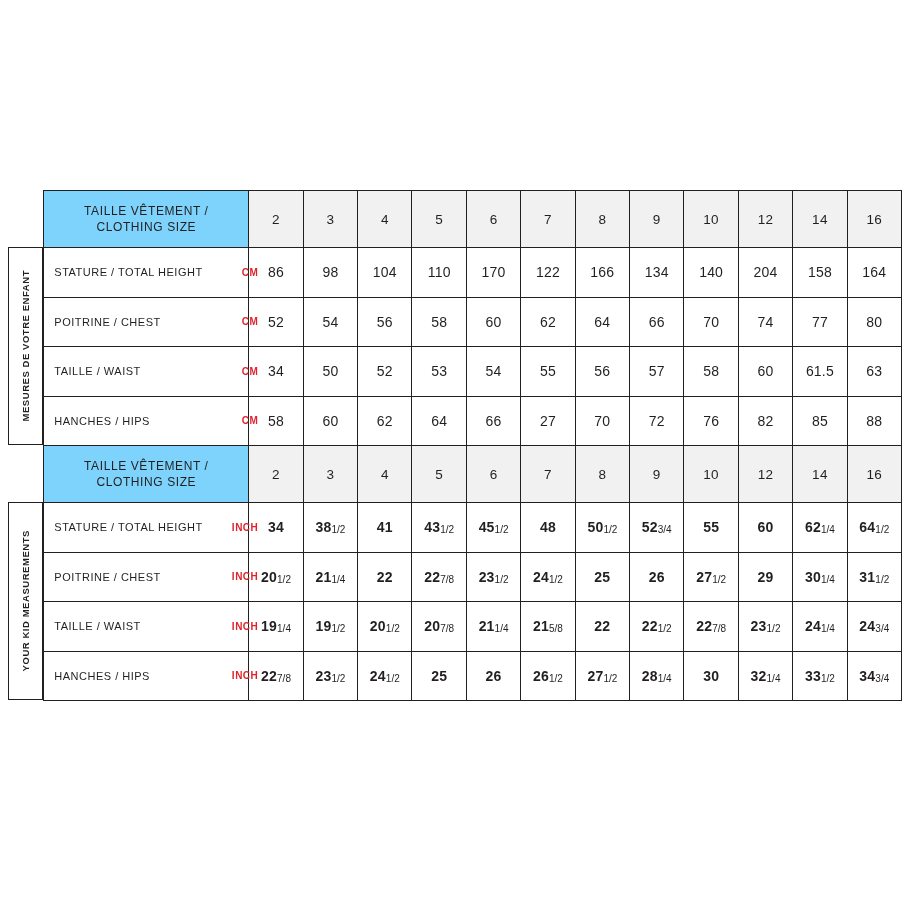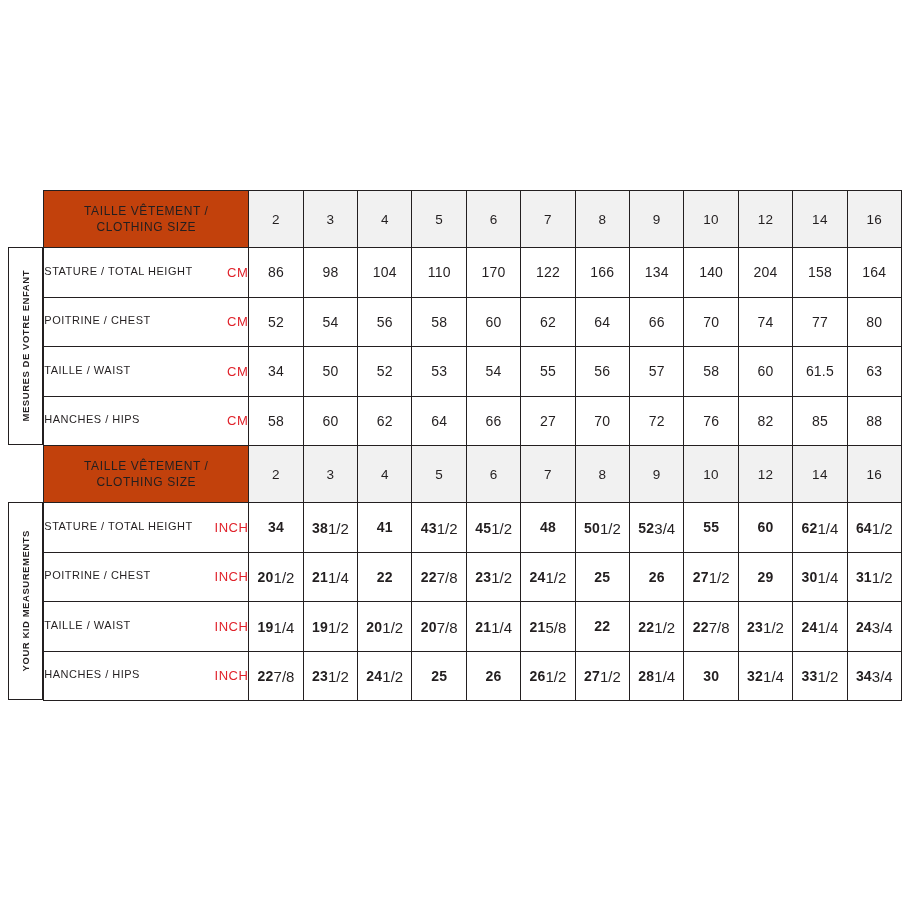--- a/index.html
+++ b/index.html
@@ -78,56 +78,57 @@
     width: 205px;
     text-align: left;
     padding: 0 10px 0 12px;
     font-size: 11px;
     font-weight: bold;
     letter-spacing: 0.5px;
     position: relative;
   }
   td.rowlabel .lbl-inner {
     display: flex;
-    align-items: flex-start;
+    align-items: center;
     justify-content: space-between;
     width: 100%;
+    padding-left: 10px;
   }
   td.rowlabel .unit {
     color: #e0222b;
-    font-size: 13px;
-    font-weight: normal;
+    font-size: 10px;
+    font-weight: bold;
     letter-spacing: 0.5px;
     margin-left: 6px;
   }
   td.headlabel {
     width: 205px;
     text-align: left;
     padding: 0 10px 0 12px;
     font-size: 12px;
     font-weight: bold;
     letter-spacing: 0.6px;
     line-height: 1.35;
-    background: #c2410c;
+    background: #7dd3fc;
   }
   th.sizecell, td.sizecell {
     width: 54.4px;
     font-size: 13.5px;
     font-weight: bold;
     background: #f1f1f1;
     letter-spacing: 0.3px;
   }
   td.valcell {
     width: 54.4px;
     font-size: 14px;
     letter-spacing: 0.2px;
     color: #231f20;
   }
   .frac {
-    font-size: 15px;
+    font-size: 10px;
     vertical-align: baseline;
     position: relative;
     top: 1px;
     letter-spacing: 0;
   }
   .val-main { letter-spacing: 0.2px; font-weight: bold; }
 </style>
 </head>
 <body>
 

